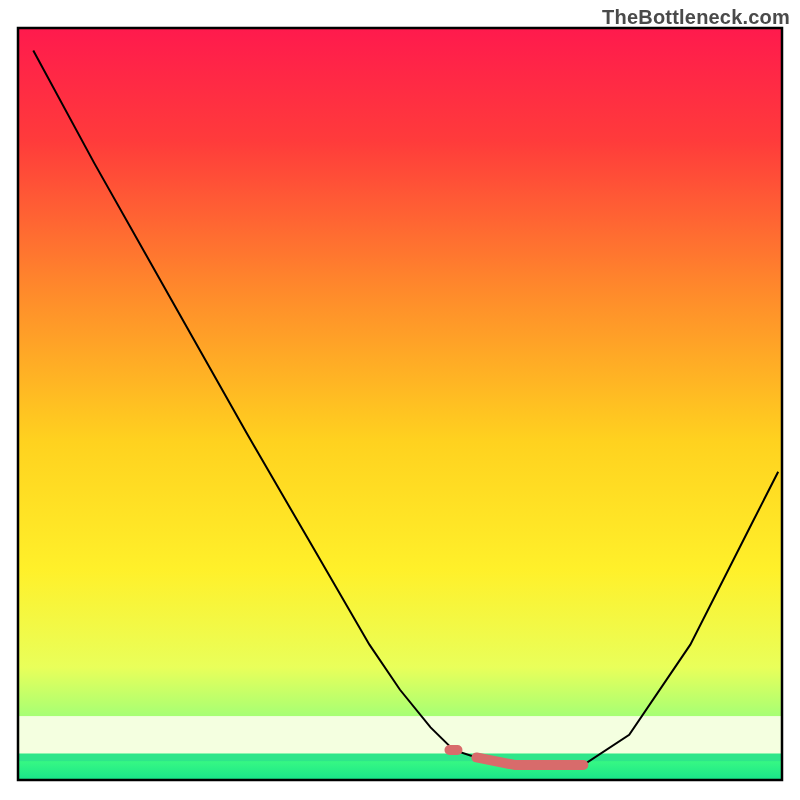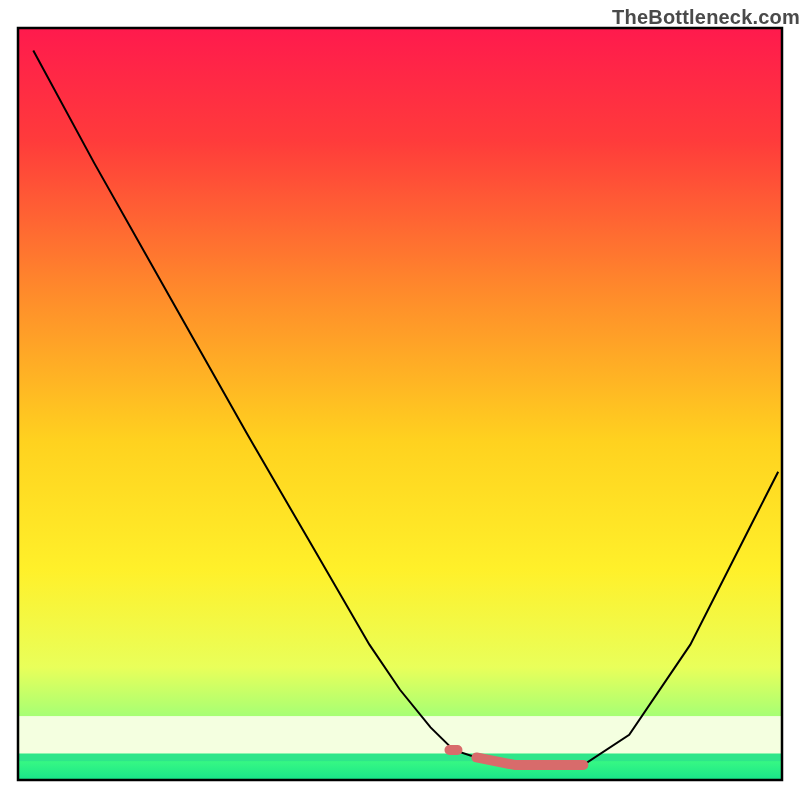--- a/index.html
+++ b/index.html
@@ -12,21 +12,21 @@
     background: #ffffff;
   }
   .chart-wrap {
     position: relative;
     width: 800px;
     height: 800px;
   }
   .watermark {
     position: absolute;
     top: 6px;
-    right: 0;
+    right: 10px;
     color: #4a4a4a;
     font-size: 20px;
     font-weight: 600;
     letter-spacing: 0.2px;
     z-index: 5;
     text-align: center;
   }
   svg.plot {
     position: absolute;
     left: 0;

